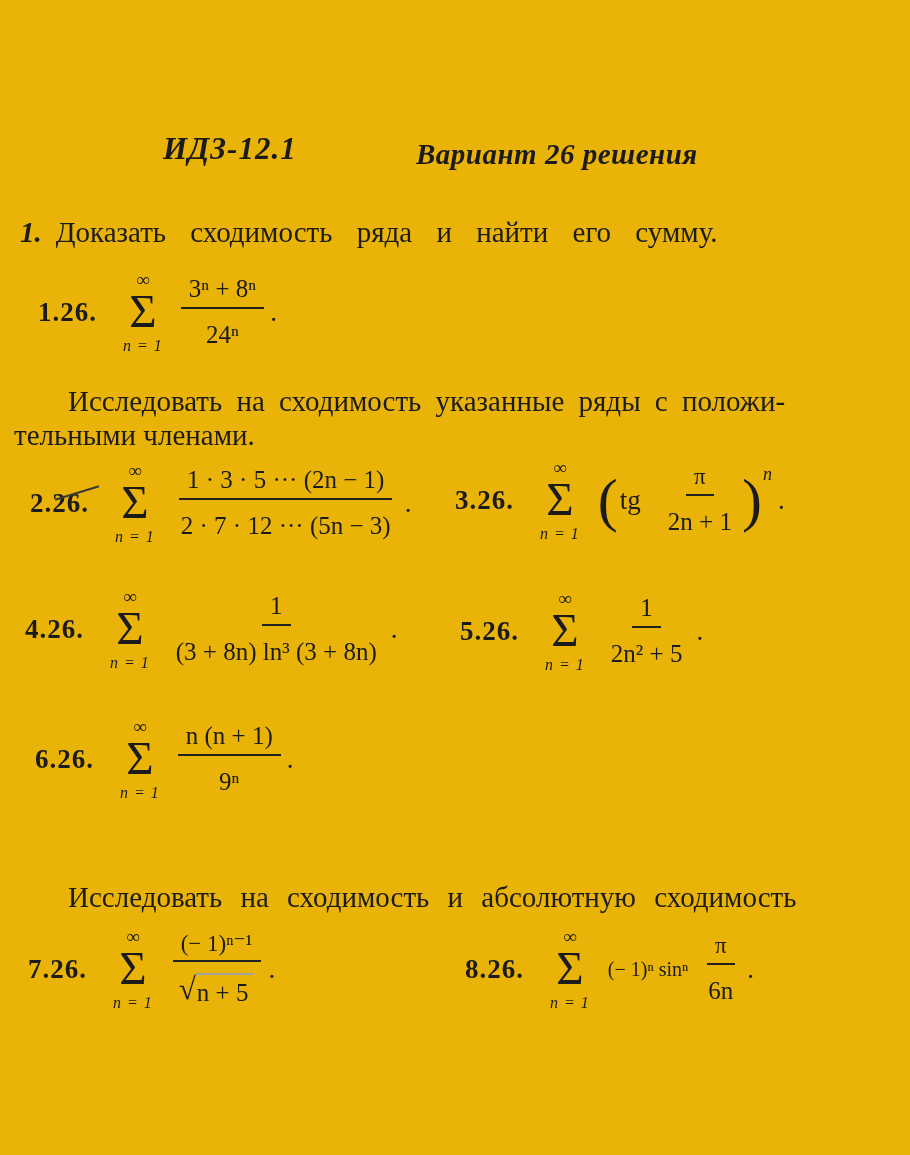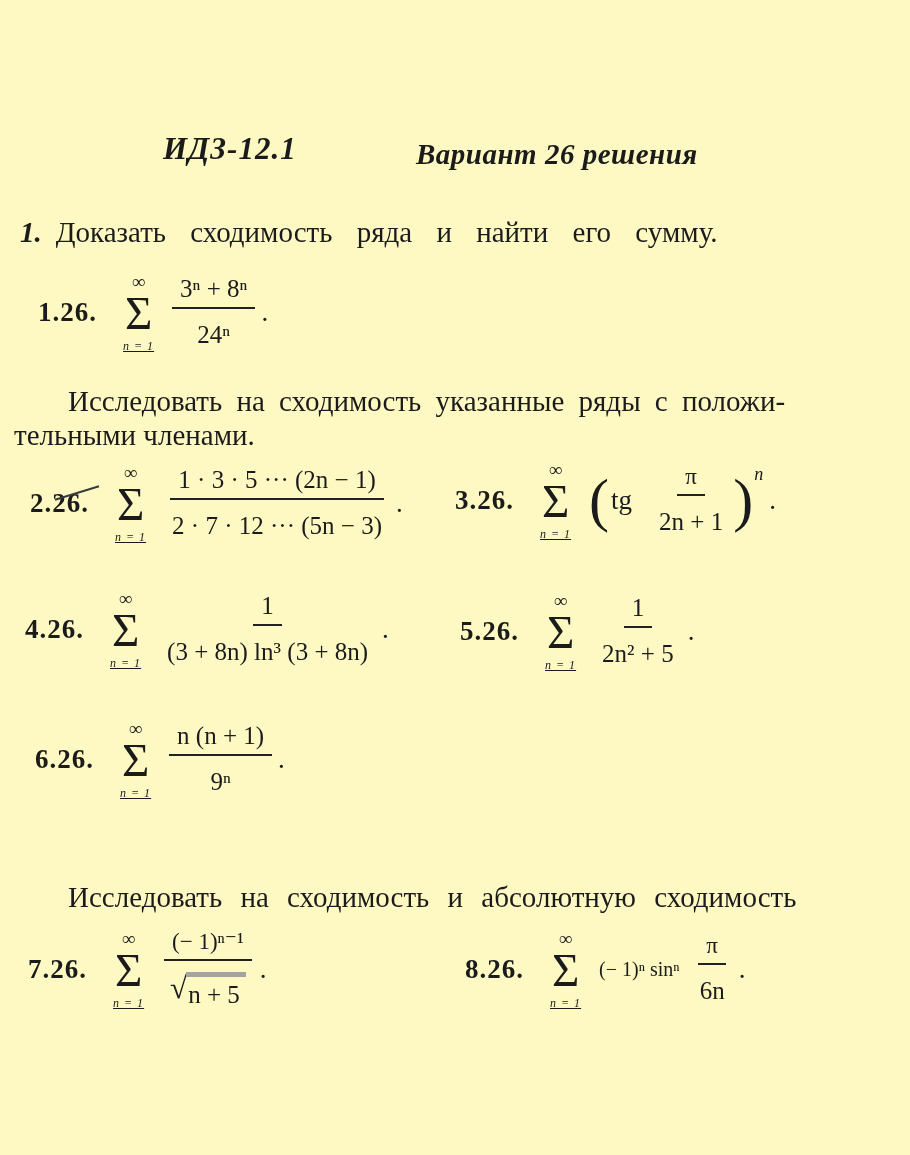--- a/index.html
+++ b/index.html
@@ -5,21 +5,21 @@
   html,body{margin:0;padding:0;}
   body{
     background:#ffffff;
     font-family:"Liberation Serif","DejaVu Serif",serif;
     color:#1b1b1b;
   }
   .page{
     position:relative;
     width:910px;
     height:1155px;
-    background:#fef9c3;
+    background:#eab308;
     overflow:hidden;
   }
   .abs{position:absolute;}
 
   
   .hdr{font-weight:bold;font-style:italic;white-space:nowrap;}
   #hdr-left{left:163px;top:131px;font-size:31px;letter-spacing:1px;}
   #hdr-right{left:416px;top:138px;font-size:29px;letter-spacing:0.5px;}
 
   
@@ -59,21 +59,21 @@
   
   .sum{
     display:inline-flex;
     flex-direction:column;
     align-items:center;
     line-height:1;
     margin-right:18px;
   }
   .sum-inf{font-size:19px;margin-bottom:1px;}
   .sum-sigma{font-size:47px;line-height:0.92;}
-  .sum-lower{font-size:12px;font-style:italic;margin-top:4px;letter-spacing:1px;text-decoration:underline;}
+  .sum-lower{font-size:16px;font-style:italic;margin-top:4px;letter-spacing:1px;}
 
   
   .frac{
     display:inline-flex;
     flex-direction:column;
     align-items:center;
     text-align:center;
     font-size:25px;
     line-height:1.2;
     gap:8px;
@@ -86,21 +86,21 @@
   
   .paren{font-size:60px;font-weight:400;line-height:0.75;}
   .pexpr{display:inline-flex;align-items:center;}
   .pinner{display:inline-flex;align-items:center;margin:0 2px;}
   .func{font-size:27px;margin-right:19px;}
   .pexp{font-size:18px;font-style:italic;position:relative;top:-26px;margin-left:1px;}
 
   
   .sqrt{display:inline-flex;align-items:flex-start;}
   .sqrt-sign{font-size:31px;line-height:1;}
-  .sqrt-bar{border-top:5px solid #a3a3a3;padding:3px 6px 0 2px;margin-left:-1px;font-size:25px;}
+  .sqrt-bar{border-top:2px solid #a3a3a3;padding:3px 6px 0 2px;margin-left:-1px;font-size:25px;}
   .small-num{font-size:23px;}
 
   
   .lead{font-size:20px;margin-right:12px;}
 </style>
 </head>
 <body>
 
 <div class="page">
 

